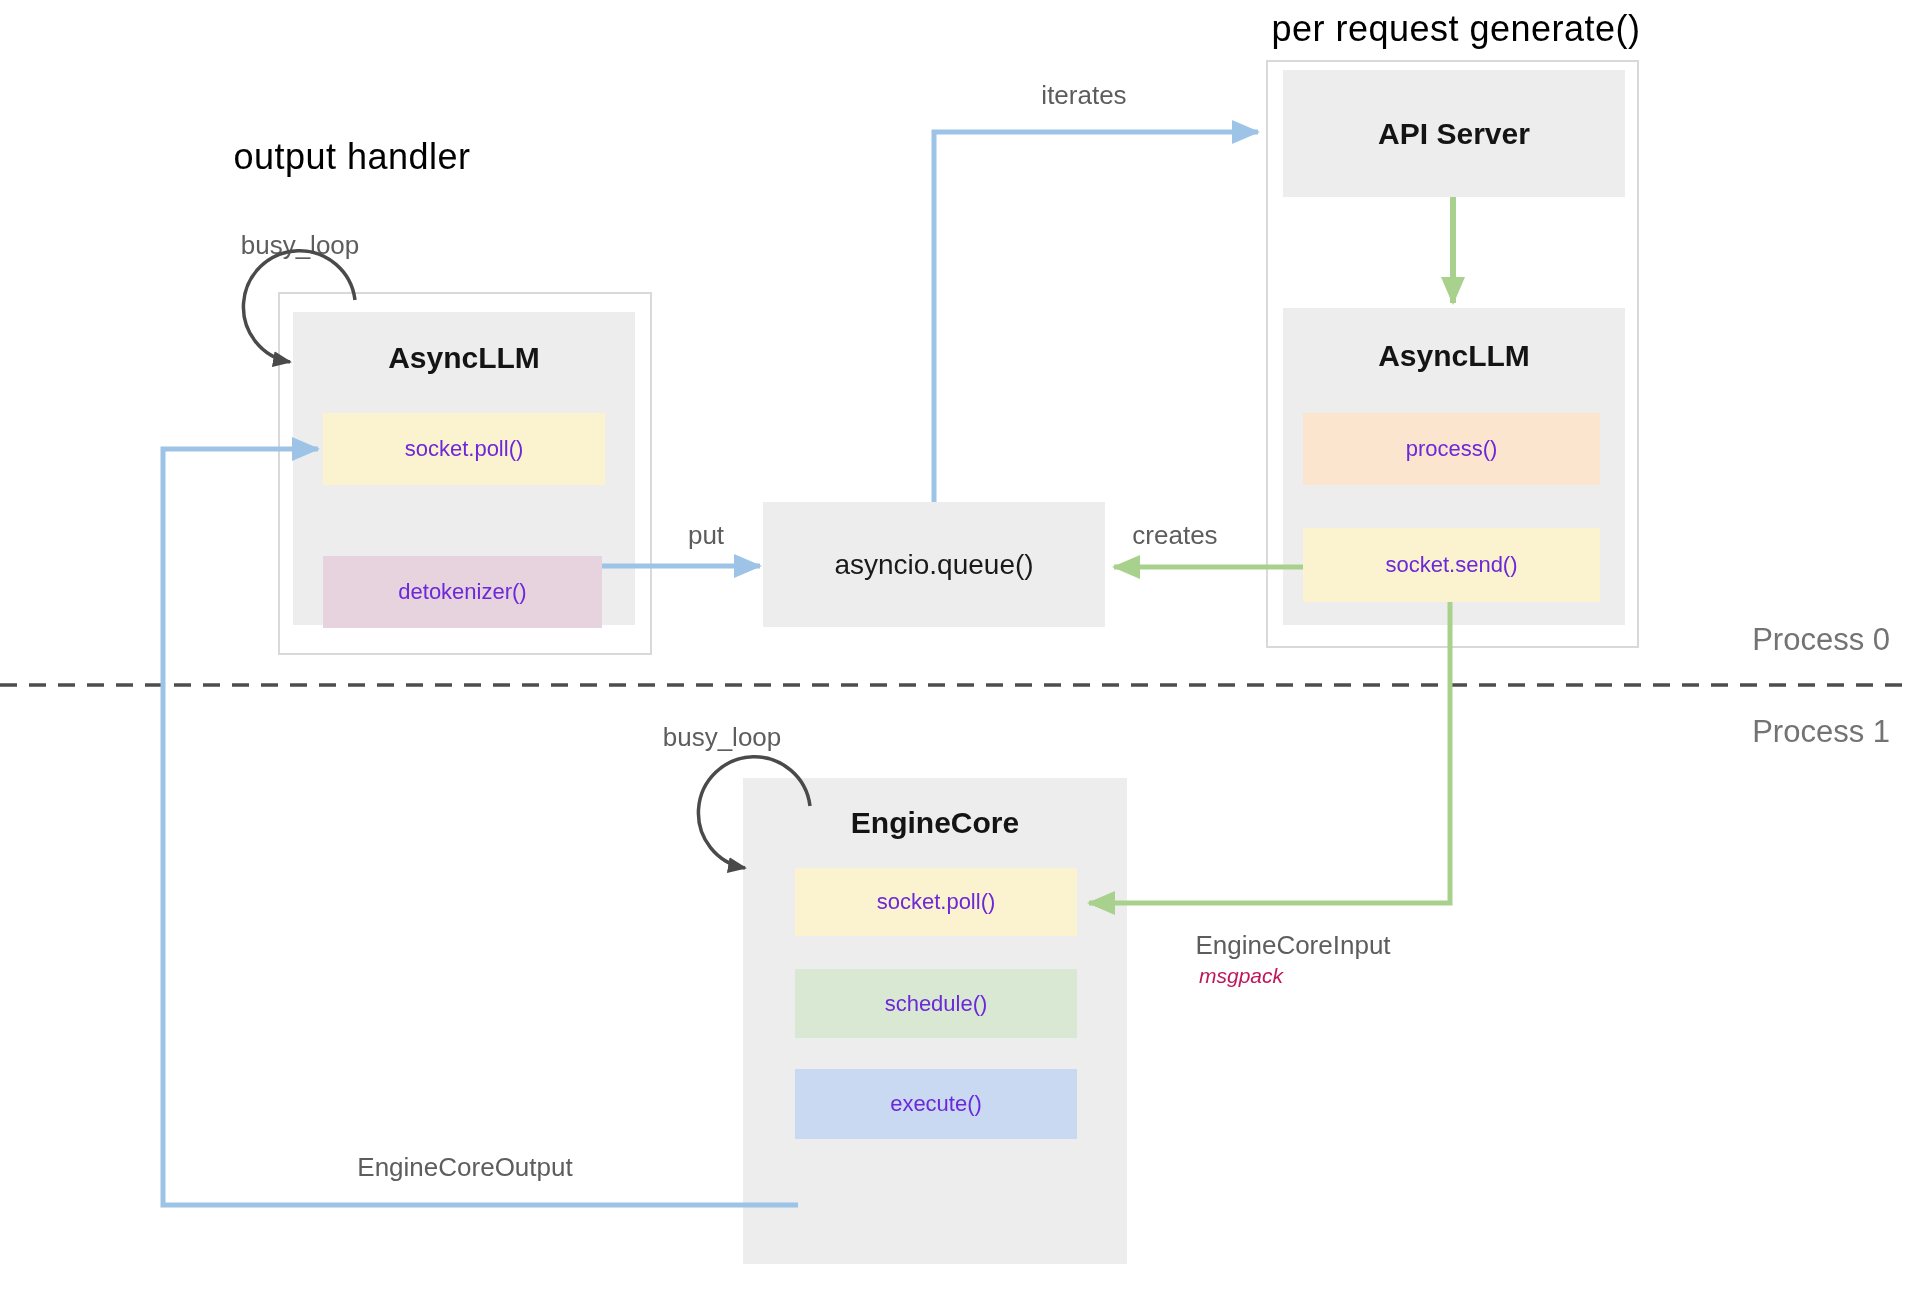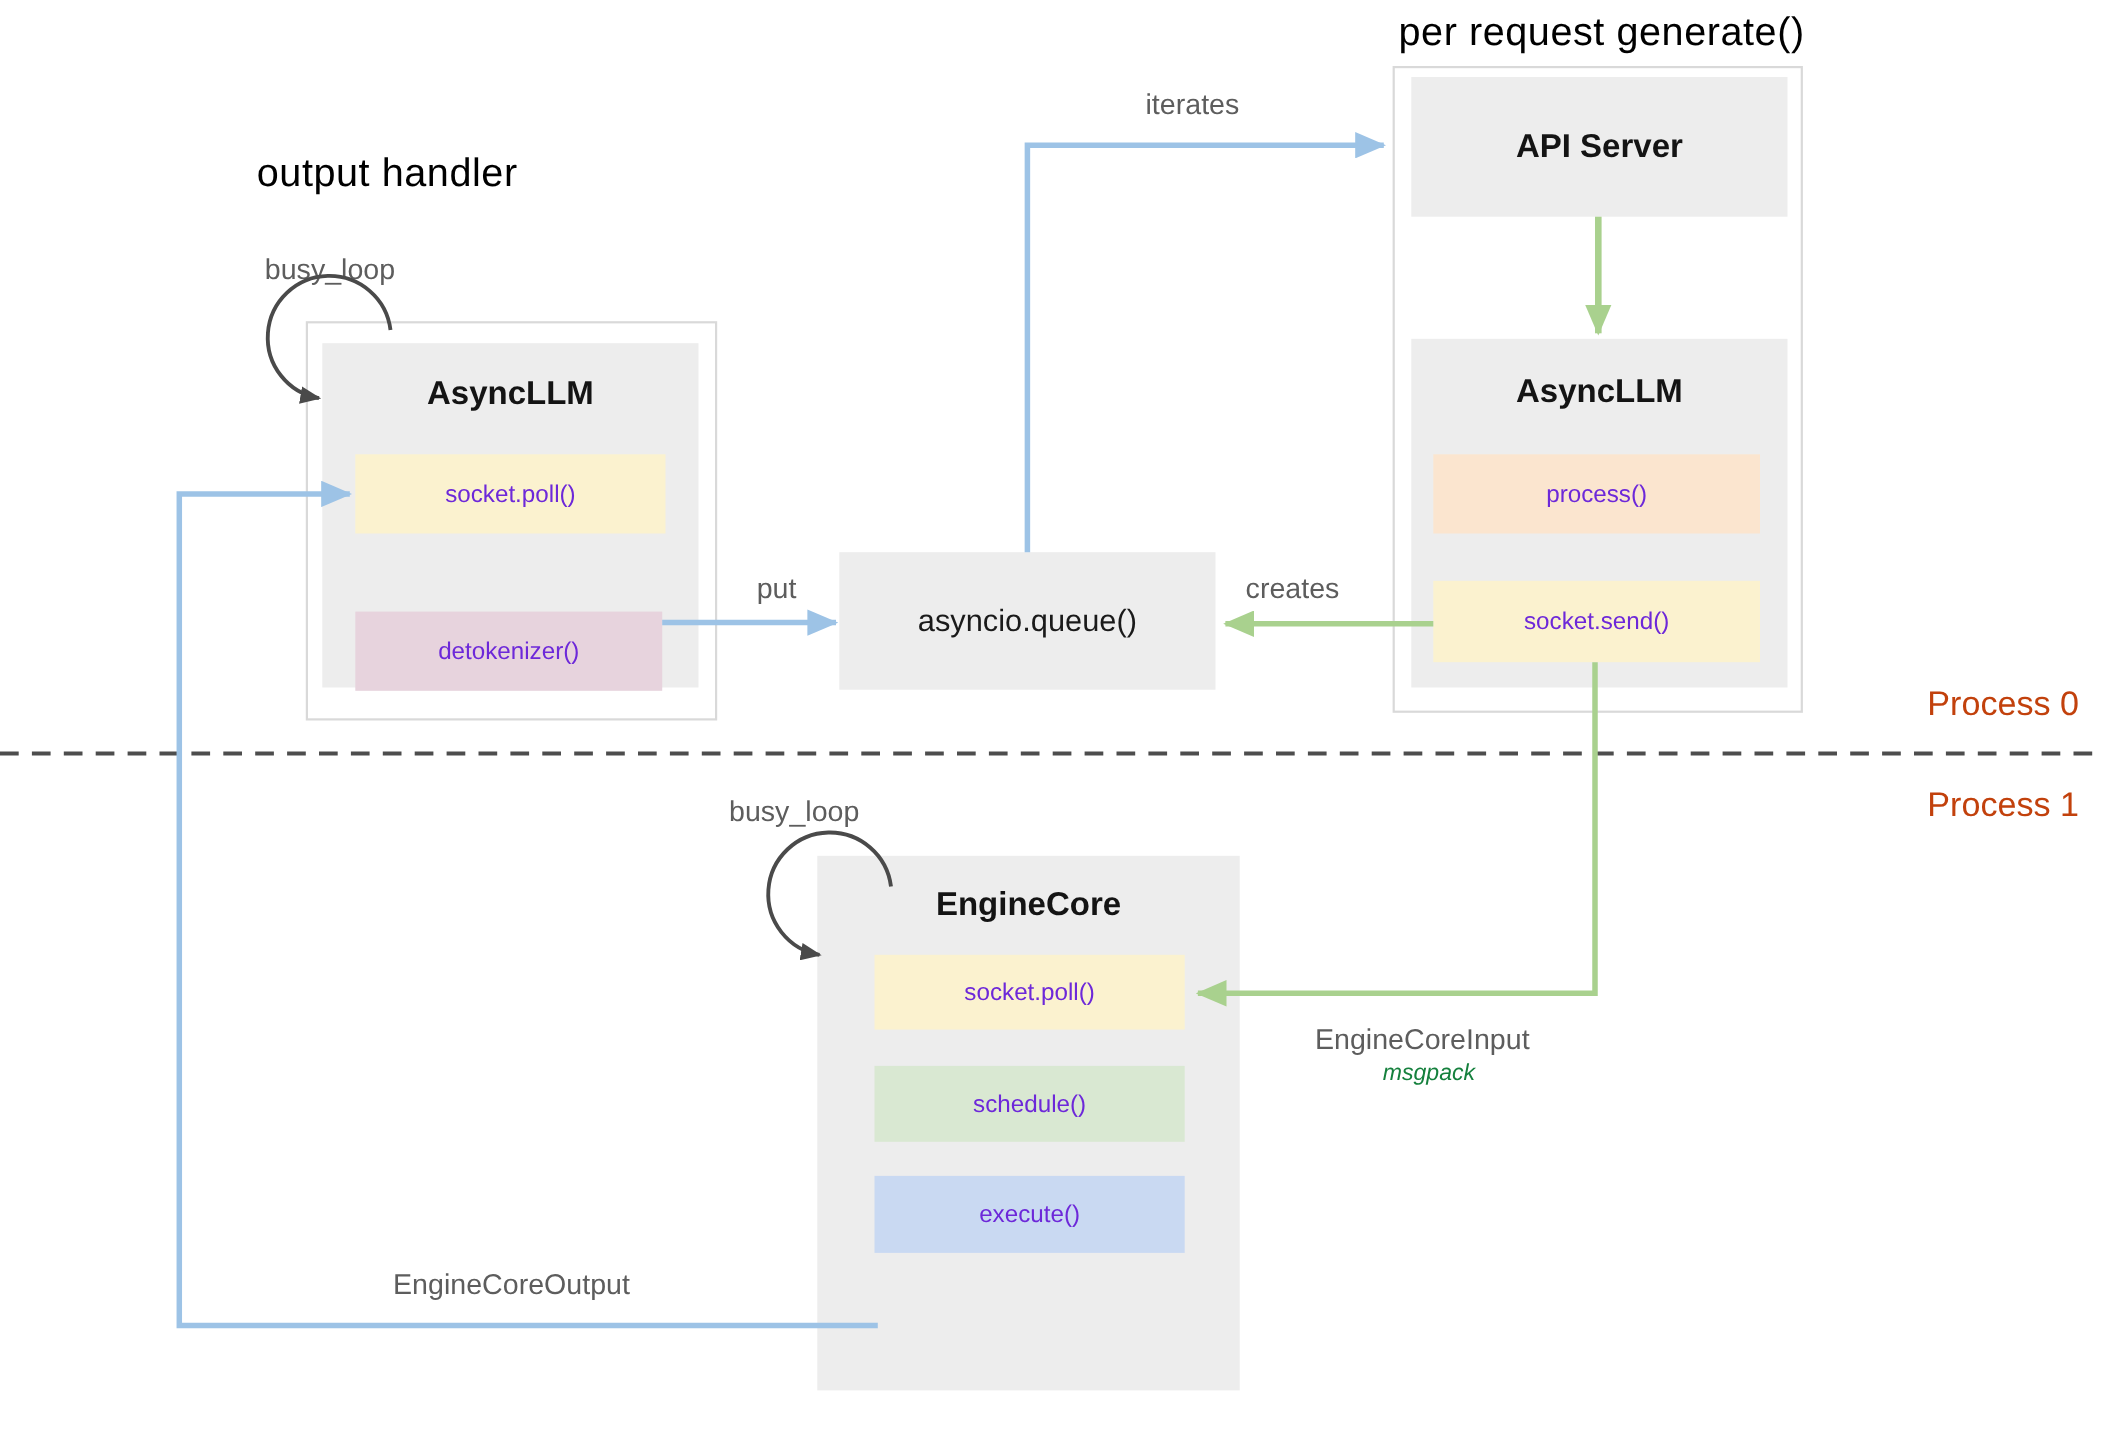--- a/index.html
+++ b/index.html
@@ -28,27 +28,27 @@
   }
   .edge-label {
     font-size: 26px;
     color: #5d5d5d;
     text-align: center;
     white-space: nowrap;
   }
   .edge-label-italic {
     font-size: 21px;
     font-style: italic;
-    color: #15803d;
-    text-align: center;
+    color: #be185d;
+    text-align: left;
     white-space: nowrap;
   }
   .process-label {
     font-size: 31px;
-    color: #c2410c;
+    color: #737373;
     text-align: right;
     white-space: nowrap;
   }
   .node-title {
     font-size: 30px;
     font-weight: 700;
     color: #141414;
     text-align: center;
     white-space: nowrap;
   }

